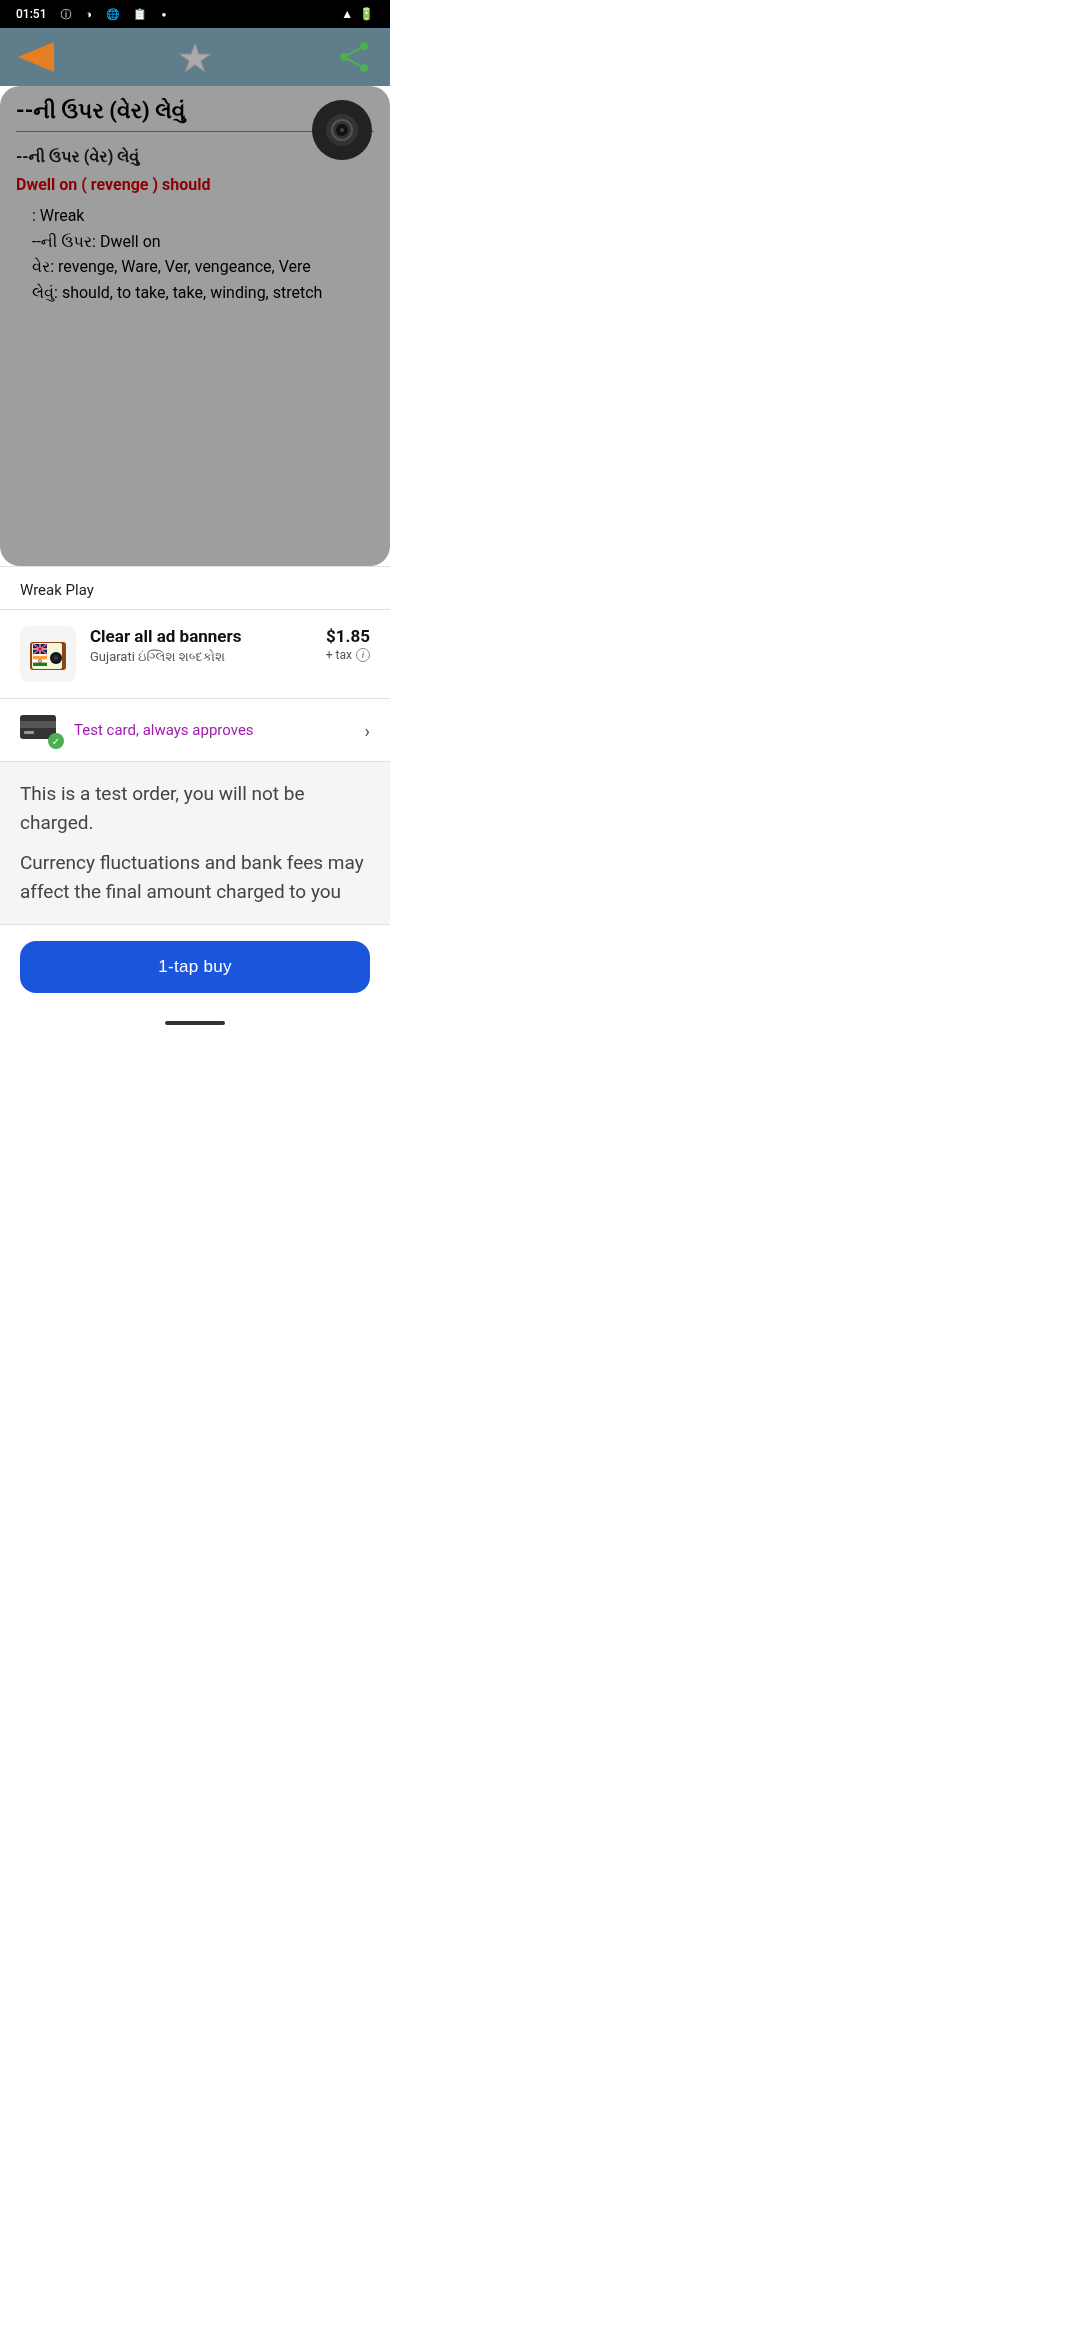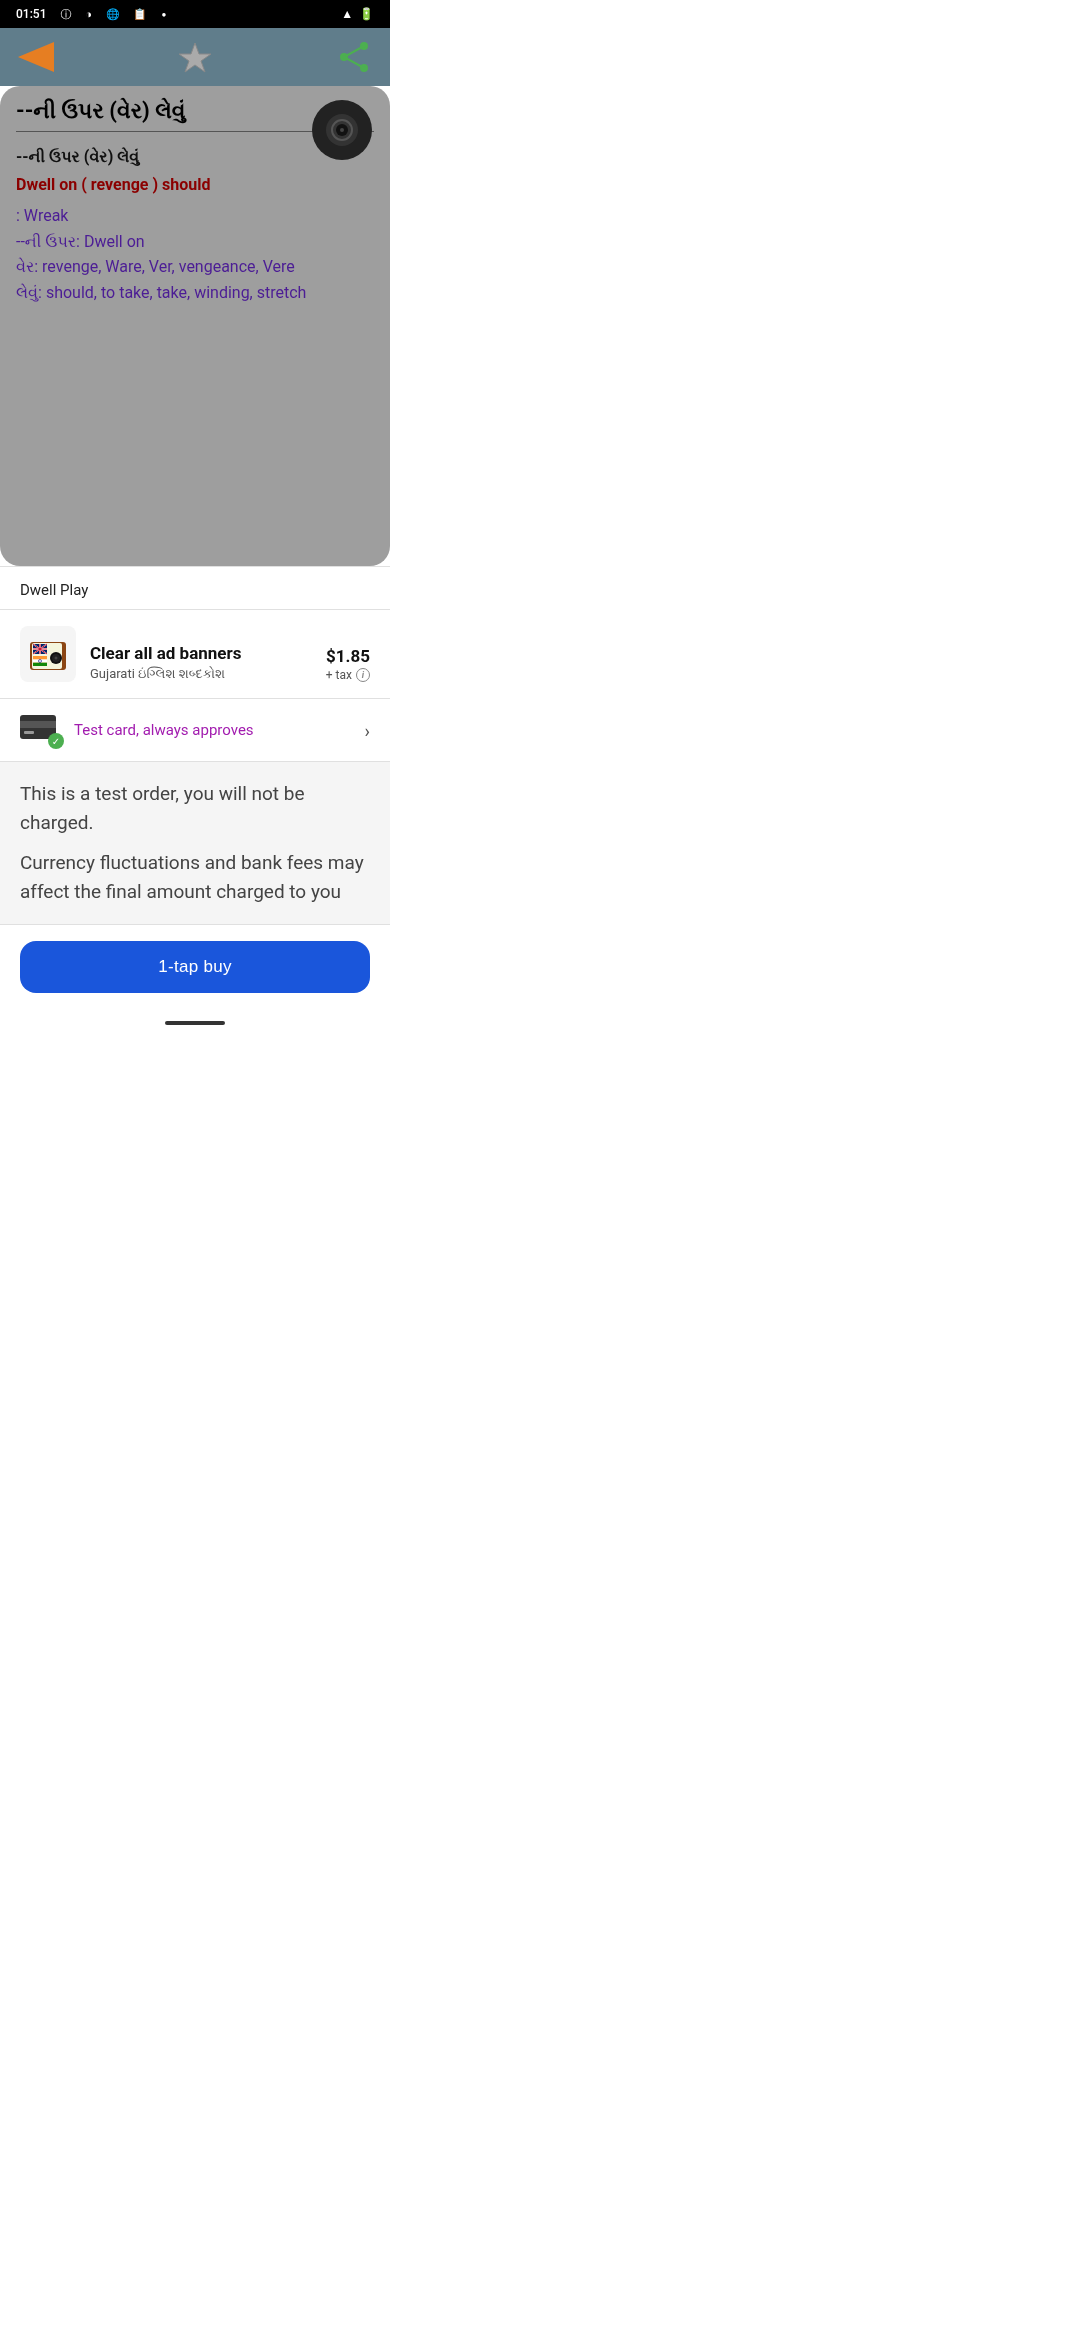--- a/index.html
+++ b/index.html
@@ -86,40 +86,41 @@
       margin-bottom: 2px;
     }
     .dict-entry .english-meaning {
       color: #8b0000;
       font-weight: bold;
       display: block;
       margin-bottom: 6px;
     }
     .dict-entry .definition-line {
       display: block;
-      color: #4c1d95;
+      color: #000000;
+      margin-left: 16px;
     }
 
     
     .gplay-sheet {
       background: #fff;
       border-top: 1px solid #e0e0e0;
     }
 
     .gplay-header {
       padding: 14px 20px 10px 20px;
       font-size: 15px;
       color: #222;
       font-weight: 400;
       border-bottom: 1px solid #e0e0e0;
     }
 
     .product-row {
       display: flex;
-      align-items: flex-end;
+      align-items: flex-start;
       padding: 16px 20px;
       border-bottom: 1px solid #e0e0e0;
       gap: 14px;
     }
     .product-icon {
       width: 56px;
       height: 56px;
       border-radius: 8px;
       flex-shrink: 0;
       overflow: hidden;
@@ -330,21 +331,21 @@
     </span>
     <span class="definition-line">
       <span>લેવું:</span><span> should, to take, take, winding, stretch</span>
     </span>
   </div>
 </div>
 
 <div class="gplay-sheet">
 
   <div class="gplay-header">
-    <span>Dwell Play</span>
+    <span>Wreak Play</span>
   </div>
 
   <div class="product-row">
     <div class="product-icon">
 
       <svg width="52" height="52" viewBox="0 0 52 52">
         <rect width="52" height="52" rx="8" fill="#f5f5f5"></rect>
 
         <rect x="8" y="14" width="36" height="28" rx="3" fill="#8B4513"></rect>
         <rect x="10" y="15" width="30" height="26" rx="2" fill="#f5f5dc"></rect>

